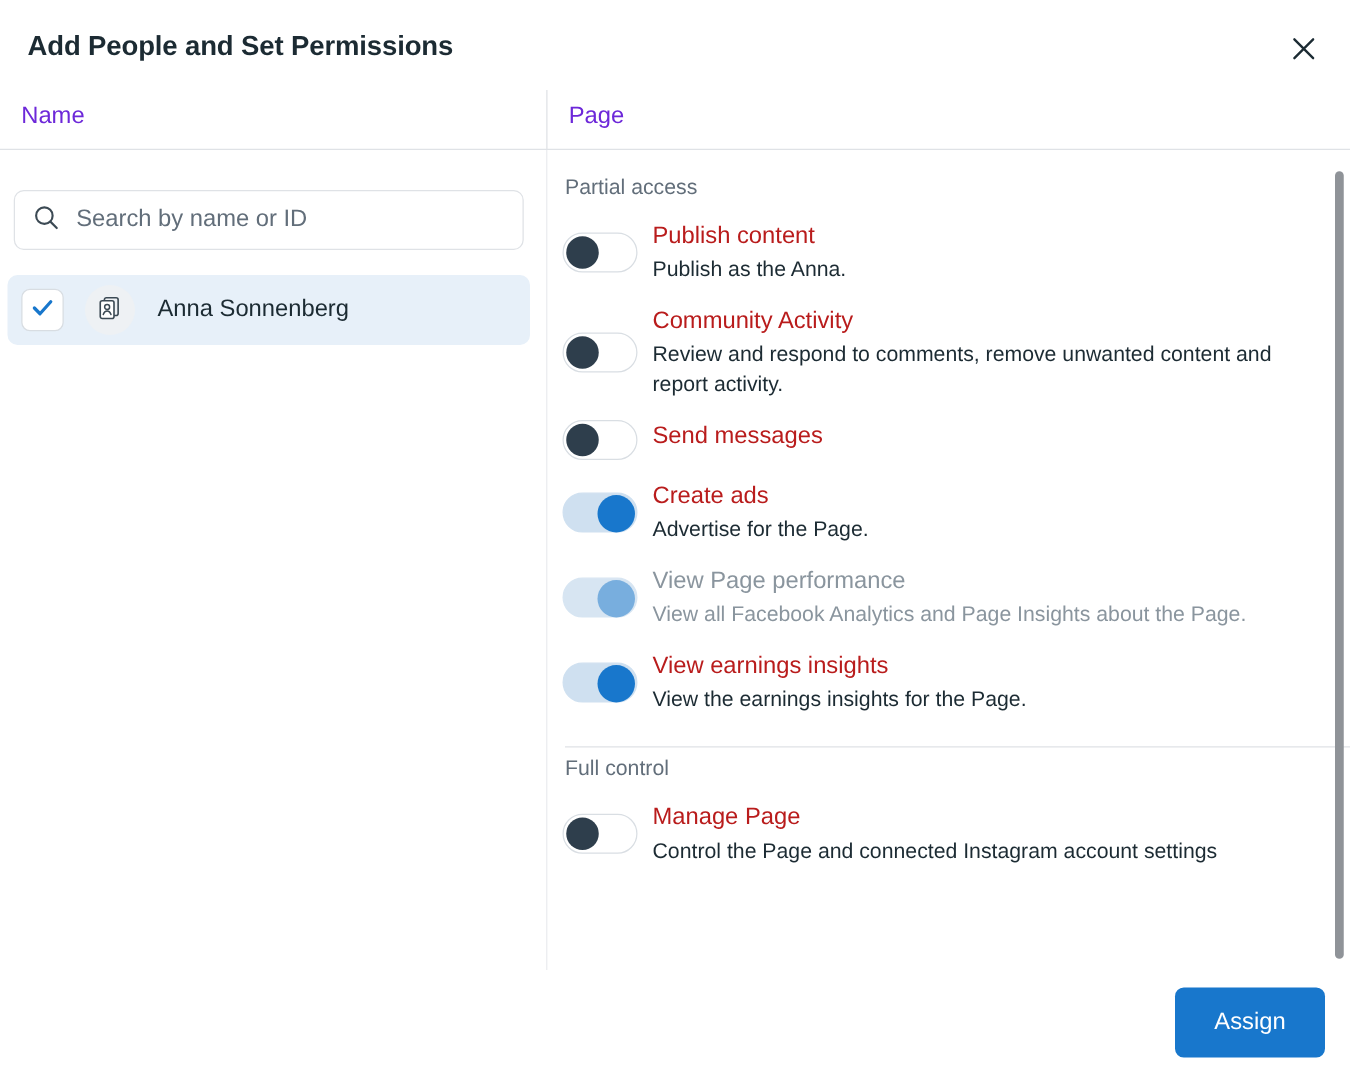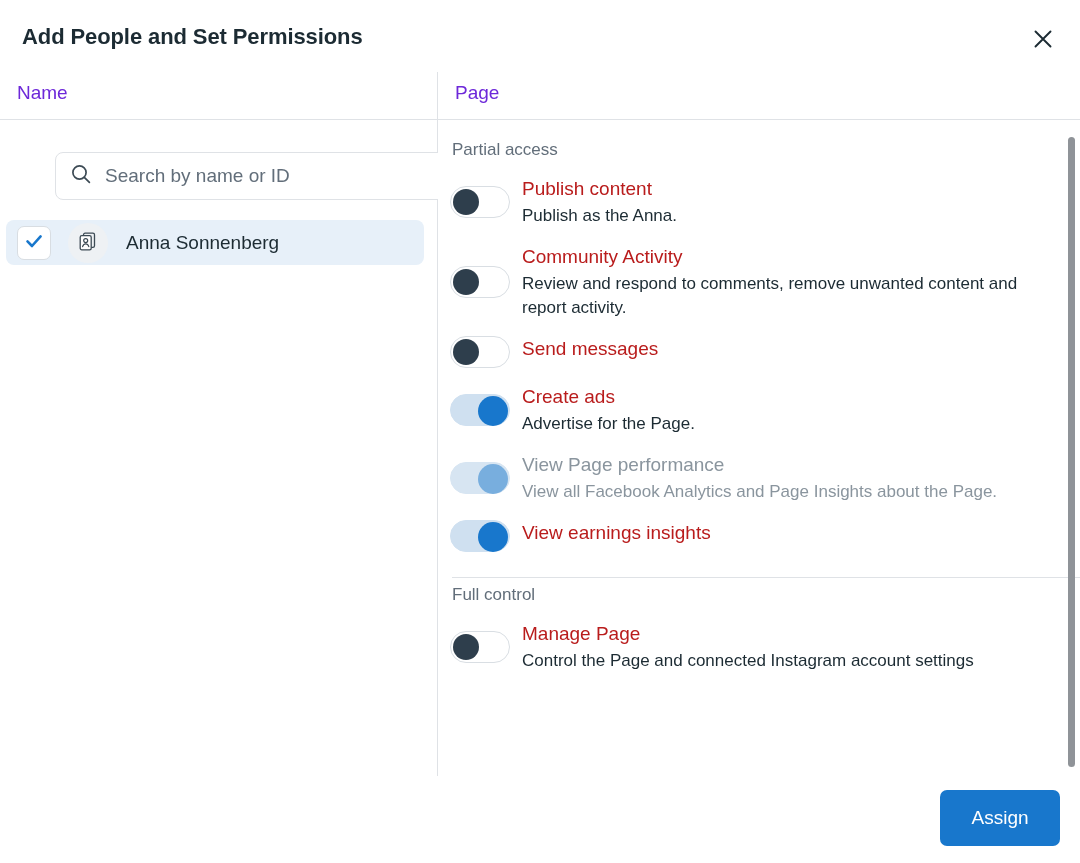--- a/index.html
+++ b/index.html
@@ -99,41 +99,40 @@
     top: 32px;
     width: 408px;
     height: 48px;
     border: 1px solid #dfe2e6;
     border-radius: 8px;
     background: #ffffff;
     display: flex;
     align-items: center;
     padding: 0 14px;
     cursor: text;
-    margin-left: 44px;
   }
   .search-icon { flex: 0 0 auto; margin-right: 13px; display: block; }
   .search-input {
     flex: 1 1 auto;
     border: none;
     outline: none;
     font-family: "Liberation Sans", sans-serif;
     font-size: 19px;
     color: #1c2b33;
     background: transparent;
     padding: 0;
   }
   .search-input::placeholder { color: #626e7a; }
 
   .person-row {
     position: absolute;
     left: 6px;
     top: 100px;
     width: 418px;
-    height: 45px;
+    height: 56px;
     border-radius: 8px;
     background: #e7f0f9;
     display: flex;
     align-items: center;
     padding: 0 0 0 11px;
     cursor: pointer;
   }
   .checkbox {
     flex: 0 0 auto;
     width: 34px;
@@ -425,20 +424,21 @@
         </li>
 
         <li class="perm-row">
           <span class="toggle-cell">
             <span class="toggle on">
                 <span class="knob"></span>
               </span>
           </span>
           <span class="perm-text">
             <span class="perm-label">View earnings insights</span>
+            <div class="perm-desc">View the earnings insights for the Page.</div>
           </span>
         </li>
 
       </ul>
 
       <div class="section-divider"></div>
 
       <div class="group-title full-control" style="margin-top:7px;">Full control</div>
 
       <ul class="perm-list">

